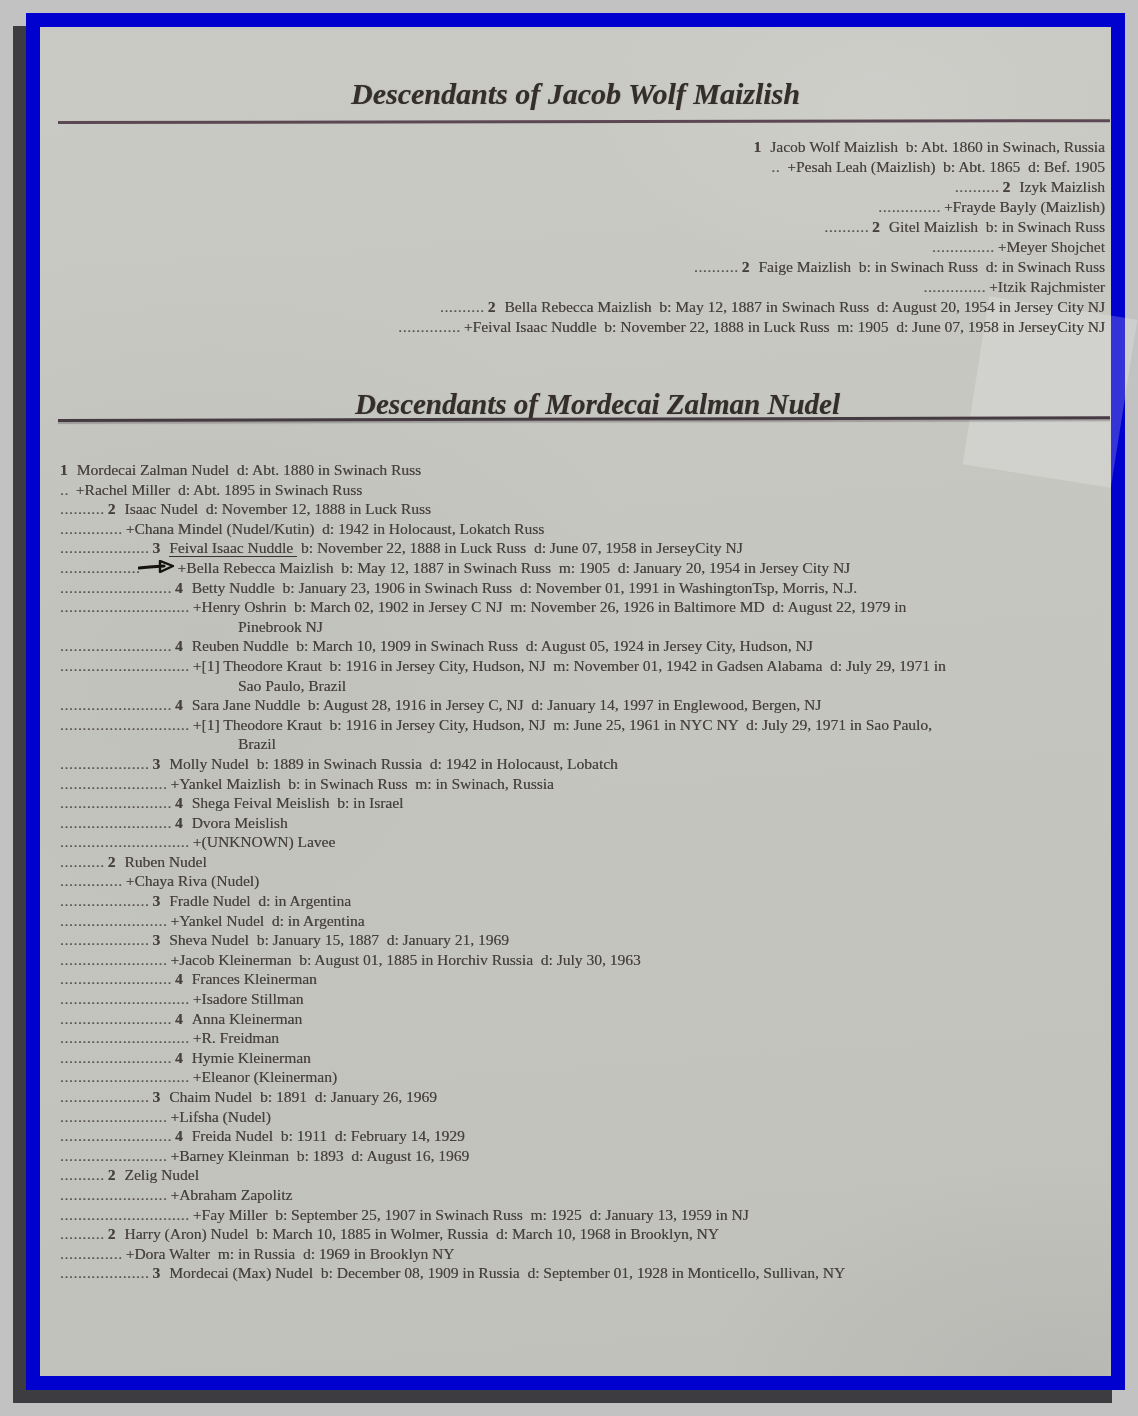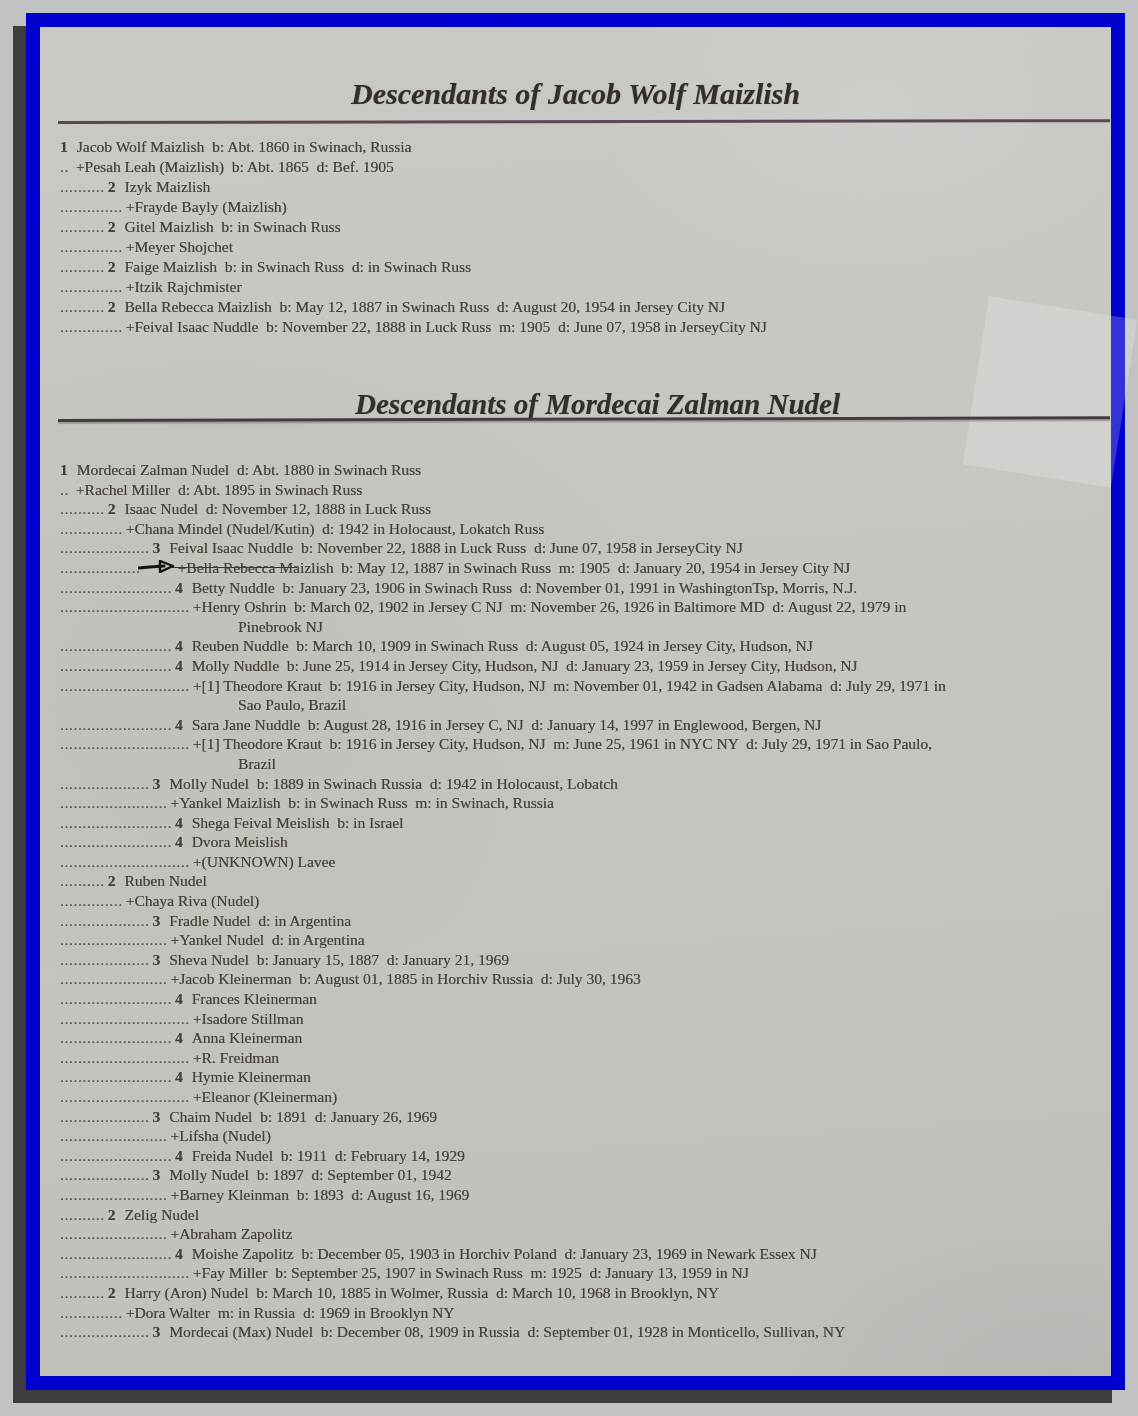--- a/index.html
+++ b/index.html
@@ -36,28 +36,28 @@
     text-shadow:0.4px 0.4px 0.8px rgba(60,50,45,0.5);
   }
   .t1{top:50px;font-size:30px;}
   .t2{top:361px;font-size:29px;margin-left:44px;}
   .rule{position:absolute;left:18px;right:1px;height:3px;transform-origin:left center;}
   .rule1{top:94px;background:#5c4852;transform:rotate(-0.10deg);}
   .rule2{top:392px;background:#453a42;box-shadow:0 2px 1px rgba(70,60,66,0.30);transform:rotate(-0.15deg);}
   .list{position:absolute;left:20px;right:6px;font-size:15.5px;color:#45403a;
         text-shadow:0.3px 0.3px 0.6px rgba(72,62,52,0.55);}
   .list1{top:110px;}
-  .list1 .ln{height:20px;line-height:20px;}
+  .list1 .ln{height:20px;line-height:20px;text-align:right;}
   .list2{top:433px;}
   .list2 .ln{height:19.6px;line-height:19.6px;}
   .ln{white-space:pre;overflow:visible;}
   .ln.cont{padding-left:178px;font-family:Liberation Serif, serif;}
   .ldr{letter-spacing:0.6px;color:#5d5850;margin-right:3px;}
   .gen{font-weight:bold;margin-right:9px;}
-  .uname{border-bottom:1.6px solid #3a342e;padding-bottom:11px;}
+  .uname{border-bottom:1.6px solid #3a342e;padding-bottom:0;}
   .arrow{display:inline-block;vertical-align:middle;margin:0 2px 3px -6px;}
 </style>
 </head>
 <body>
 
 <div class="frame">
   <div class="paper">
     <div class="patch"></div>
 
     <div class="title t1">Descendants of Jacob Wolf Maizlish</div>
@@ -84,21 +84,20 @@
         <div class="ln"><span class="ldr">..............</span><span class="txt">+Chana Mindel (Nudel/Kutin)  d: 1942 in Holocaust, Lokatch Russ</span></div>
         <div class="ln"><span class="ldr">....................</span><span class="gen">3</span><span class="uname">Feival Isaac Nuddle </span><span class="txt"> b: November 22, 1888 in Luck Russ  d: June 07, 1958 in JerseyCity NJ</span></div>
         <div class="ln"><span class="ldr">..................</span><span class="arrow"><svg width="38" height="13" viewBox="0 0 38 13" xmlns="http://www.w3.org/2000/svg">
               <path d="M1 8 C 10 7, 18 6.5, 26 6" stroke="#15120f" stroke-width="3.2" fill="none" stroke-linecap="round"></path>
               <path d="M22 1 L 35 6 L 22 12 Z" fill="none" stroke="#15120f" stroke-width="2.4" stroke-linejoin="round"></path>
             </svg></span><span class="txt">+Bella Rebecca Maizlish  b: May 12, 1887 in Swinach Russ  m: 1905  d: January 20, 1954 in Jersey City NJ</span></div>
         <div class="ln"><span class="ldr">.........................</span><span class="gen">4</span><span class="txt">Betty Nuddle  b: January 23, 1906 in Swinach Russ  d: November 01, 1991 in WashingtonTsp, Morris, N.J.</span></div>
         <div class="ln"><span class="ldr">.............................</span><span class="txt">+Henry Oshrin  b: March 02, 1902 in Jersey C NJ  m: November 26, 1926 in Baltimore MD  d: August 22, 1979 in</span></div>
         <div class="ln cont"><span class="txt">Pinebrook NJ</span></div>
         <div class="ln"><span class="ldr">.........................</span><span class="gen">4</span><span class="txt">Reuben Nuddle  b: March 10, 1909 in Swinach Russ  d: August 05, 1924 in Jersey City, Hudson, NJ</span></div>
-        <div class="ln"><span class="ldr">.........................</span><span class="gen">4</span><span class="txt">Molly Nuddle  b: June 25, 1914 in Jersey City, Hudson, NJ  d: January 23, 1959 in Jersey City, Hudson, NJ</span></div>
         <div class="ln"><span class="ldr">.............................</span><span class="txt">+[1] Theodore Kraut  b: 1916 in Jersey City, Hudson, NJ  m: November 01, 1942 in Gadsen Alabama  d: July 29, 1971 in</span></div>
         <div class="ln cont"><span class="txt">Sao Paulo, Brazil</span></div>
         <div class="ln"><span class="ldr">.........................</span><span class="gen">4</span><span class="txt">Sara Jane Nuddle  b: August 28, 1916 in Jersey C, NJ  d: January 14, 1997 in Englewood, Bergen, NJ</span></div>
         <div class="ln"><span class="ldr">.............................</span><span class="txt">+[1] Theodore Kraut  b: 1916 in Jersey City, Hudson, NJ  m: June 25, 1961 in NYC NY  d: July 29, 1971 in Sao Paulo,</span></div>
         <div class="ln cont"><span class="txt">Brazil</span></div>
         <div class="ln"><span class="ldr">....................</span><span class="gen">3</span><span class="txt">Molly Nudel  b: 1889 in Swinach Russia  d: 1942 in Holocaust, Lobatch</span></div>
         <div class="ln"><span class="ldr">........................</span><span class="txt">+Yankel Maizlish  b: in Swinach Russ  m: in Swinach, Russia</span></div>
         <div class="ln"><span class="ldr">.........................</span><span class="gen">4</span><span class="txt">Shega Feival Meislish  b: in Israel</span></div>
         <div class="ln"><span class="ldr">.........................</span><span class="gen">4</span><span class="txt">Dvora Meislish</span></div>
         <div class="ln"><span class="ldr">.............................</span><span class="txt">+(UNKNOWN) Lavee</span></div>
@@ -110,24 +109,22 @@
         <div class="ln"><span class="ldr">........................</span><span class="txt">+Jacob Kleinerman  b: August 01, 1885 in Horchiv Russia  d: July 30, 1963</span></div>
         <div class="ln"><span class="ldr">.........................</span><span class="gen">4</span><span class="txt">Frances Kleinerman</span></div>
         <div class="ln"><span class="ldr">.............................</span><span class="txt">+Isadore Stillman</span></div>
         <div class="ln"><span class="ldr">.........................</span><span class="gen">4</span><span class="txt">Anna Kleinerman</span></div>
         <div class="ln"><span class="ldr">.............................</span><span class="txt">+R. Freidman</span></div>
         <div class="ln"><span class="ldr">.........................</span><span class="gen">4</span><span class="txt">Hymie Kleinerman</span></div>
         <div class="ln"><span class="ldr">.............................</span><span class="txt">+Eleanor (Kleinerman)</span></div>
         <div class="ln"><span class="ldr">....................</span><span class="gen">3</span><span class="txt">Chaim Nudel  b: 1891  d: January 26, 1969</span></div>
         <div class="ln"><span class="ldr">........................</span><span class="txt">+Lifsha (Nudel)</span></div>
         <div class="ln"><span class="ldr">.........................</span><span class="gen">4</span><span class="txt">Freida Nudel  b: 1911  d: February 14, 1929</span></div>
-        <div class="ln"><span class="ldr">....................</span><span class="gen">3</span><span class="txt">Molly Nudel  b: 1897  d: September 01, 1942</span></div>
         <div class="ln"><span class="ldr">........................</span><span class="txt">+Barney Kleinman  b: 1893  d: August 16, 1969</span></div>
         <div class="ln"><span class="ldr">..........</span><span class="gen">2</span><span class="txt">Zelig Nudel</span></div>
         <div class="ln"><span class="ldr">........................</span><span class="txt">+Abraham Zapolitz</span></div>
-        <div class="ln"><span class="ldr">.........................</span><span class="gen">4</span><span class="txt">Moishe Zapolitz  b: December 05, 1903 in Horchiv Poland  d: January 23, 1969 in Newark Essex NJ</span></div>
         <div class="ln"><span class="ldr">.............................</span><span class="txt">+Fay Miller  b: September 25, 1907 in Swinach Russ  m: 1925  d: January 13, 1959 in NJ</span></div>
         <div class="ln"><span class="ldr">..........</span><span class="gen">2</span><span class="txt">Harry (Aron) Nudel  b: March 10, 1885 in Wolmer, Russia  d: March 10, 1968 in Brooklyn, NY</span></div>
         <div class="ln"><span class="ldr">..............</span><span class="txt">+Dora Walter  m: in Russia  d: 1969 in Brooklyn NY</span></div>
         <div class="ln"><span class="ldr">....................</span><span class="gen">3</span><span class="txt">Mordecai (Max) Nudel  b: December 08, 1909 in Russia  d: September 01, 1928 in Monticello, Sullivan, NY</span></div>
       </div>
   </div>
 </div>
 
 </body></html>

